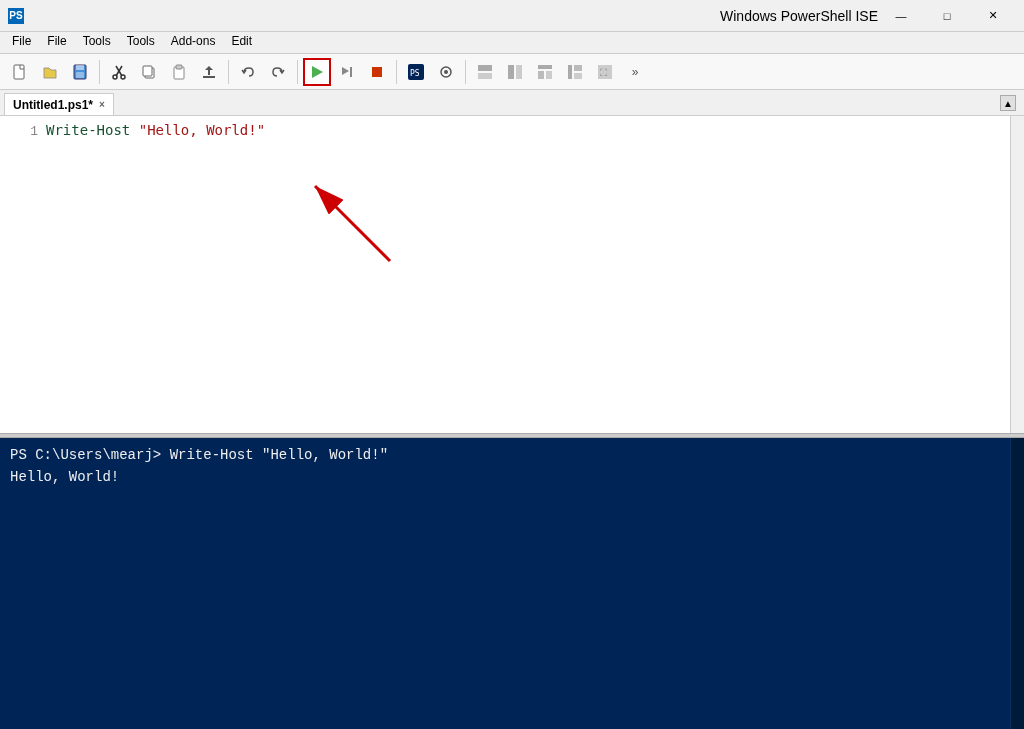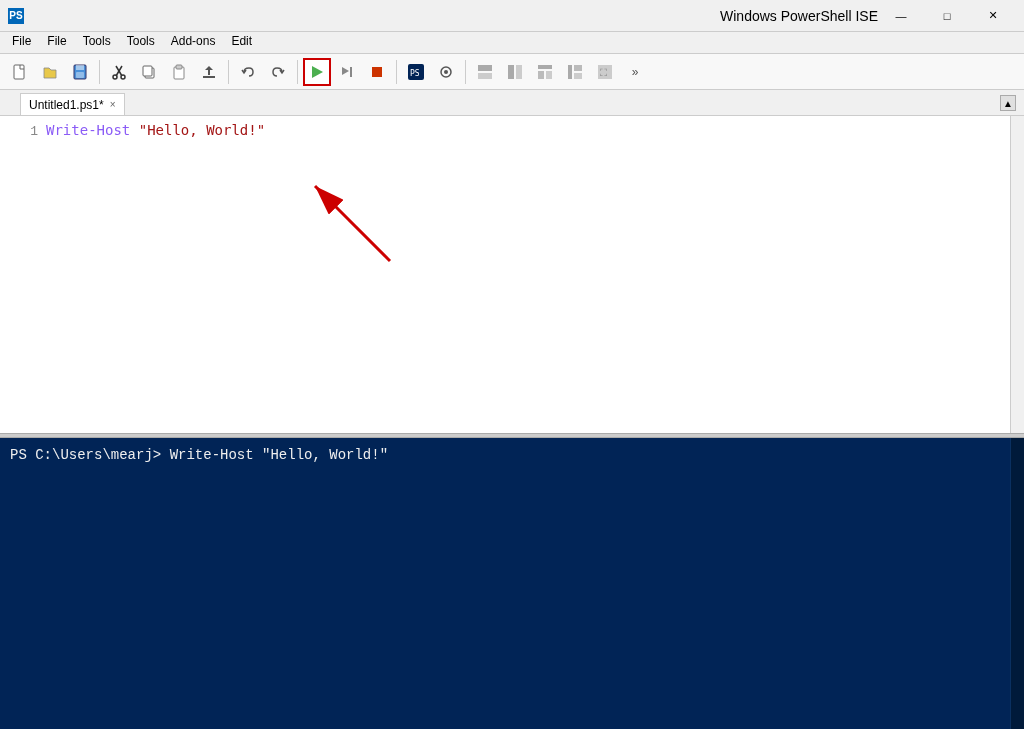--- a/index.html
+++ b/index.html
@@ -63,22 +63,23 @@
       border: 2px solid #c00; background: white; width: 28px; height: 28px;
     }
     .tb-separator { width: 1px; height: 24px; background: #ccc; margin: 0 3px; }
 
     
     #tab-bar {
       background: #f0f0f0;
       height: 26px;
       display: flex;
       align-items: flex-end;
-      padding: 0 0 0 20px;
+      padding: 0 0 0 4px;
       border-bottom: 1px solid #ccc;
+      font-weight: bold;
     }
     .tab {
       background: #fff;
       border: 1px solid #ccc;
       border-bottom: none;
       padding: 3px 8px;
       font-size: 12px;
       cursor: pointer;
       display: flex; align-items: center; gap: 6px;
       height: 22px;
@@ -327,39 +328,40 @@
   <div style="margin-left: auto; display:flex; align-items:flex-end; padding-bottom:2px; padding-right:4px;">
     <div class="tab-scroll-btn">▲</div>
   </div>
 </div>
 
 <div id="main-container">
 
   <div id="editor-wrapper" style="flex:1; position:relative; background:#fff; overflow:hidden;">
     <div id="editor-content">
       <div>
-        <span class="line-num">1</span><span><span style="color:#8b5cf6; font-family:Consolas,monospace;">Write-Host</span> <span style="color:#a31515; font-family:Consolas,monospace;">"Hello, World!"</span></span>
+        <span class="line-num">1</span><span><span style="color:#14532d; font-family:Consolas,monospace;">Write-Host</span> <span style="color:#a31515; font-family:Consolas,monospace;">"Hello, World!"</span></span>
       </div>
     </div>
 
     <svg id="arrow-annotation" style="position:absolute; top:0; left:0; width:100%; height:100%; pointer-events:none; overflow:visible;">
 
       <line x1="390" y1="145" x2="315" y2="70" stroke="#cc0000" stroke-width="3" marker-end="url(#arrowhead)"></line>
       <defs>
         <marker id="arrowhead" markerWidth="10" markerHeight="7" refX="10" refY="3.5" orient="auto">
           <polygon points="0 0, 10 3.5, 0 7" fill="#cc0000"></polygon>
         </marker>
       </defs>
     </svg>
 
     <div class="scrollbar-v"></div>
   </div>
 
   <div id="splitter"></div>
 
   <div id="console-pane" style="position:relative;">
     <div>PS C:\Users\mearj&gt; Write-Host "Hello, World!"</div>
+    <div>Hello, World!</div>
     <div>&nbsp;</div>
 
     <div style="position:absolute; right:0; top:0; bottom:0; width:14px; background:#001a3a; border-left:1px solid #0a3060;"></div>
   </div>
 
 </div>
 
 </body></html>

